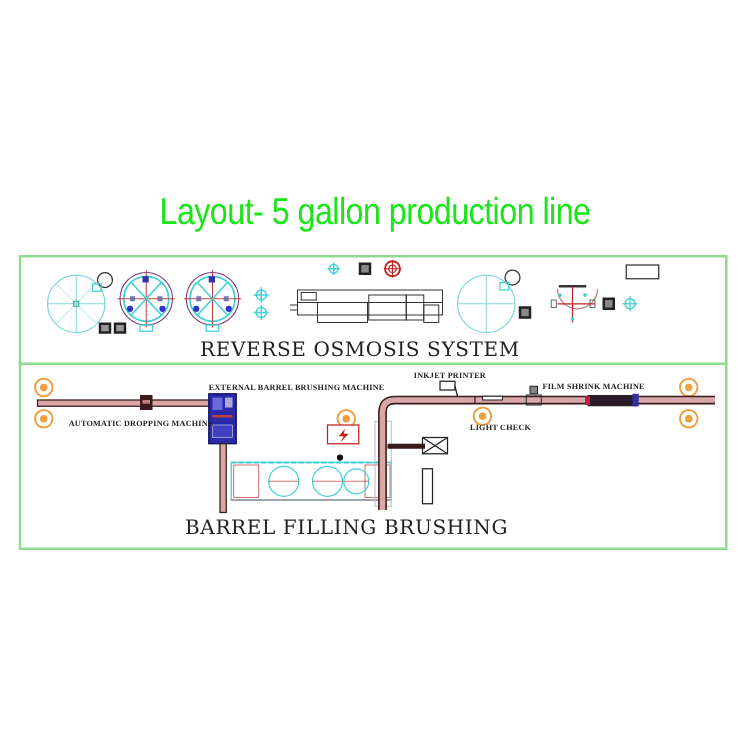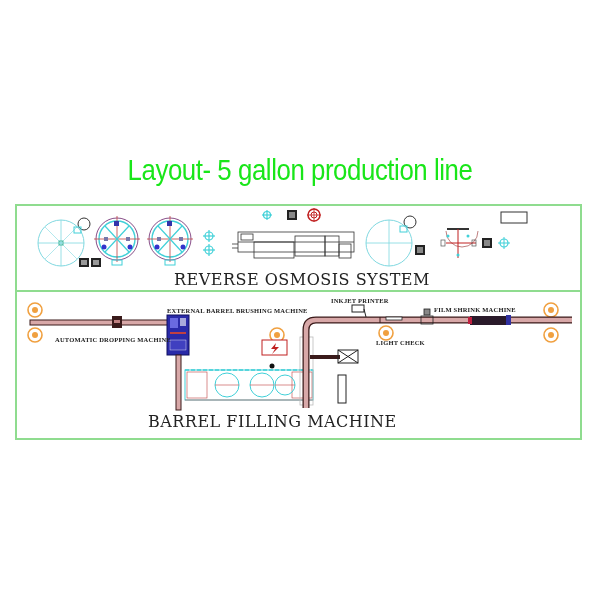--- a/index.html
+++ b/index.html
@@ -8,21 +8,21 @@
     position:absolute; left:0; top:153px; width:600px; text-align:center;
     font-family:"Liberation Sans", sans-serif; font-size:30px; color:#19e619;
     letter-spacing:-0.5px; transform:scaleX(0.86); transform-origin:center;
   }
   .frame { position:absolute; left:15px; top:204px; width:567px; height:236px; border:2px solid #8fdc8f; box-sizing:border-box; }
   .divider { position:absolute; left:15px; top:290px; width:567px; height:2px; background:#8fdc8f; }
   .section-label {
     position:absolute; font-family:"DejaVu Serif", serif; color:#222; letter-spacing:0.5px;
     font-variant: small-caps;
   }
-  .ro-label { left:160px; top:270px; font-size:16px;margin-left:14px; }
+  .ro-label { left:160px; top:270px; font-size:16px; }
   .fill-label { left:148px; top:412px; font-size:16px; }
   .small-label {
     position:absolute; font-family:"Liberation Serif", serif; font-weight:bold; font-size:6.5px; color:#222; white-space:nowrap; letter-spacing:0.2px;
   }
   svg.diagram { position:absolute; left:0; top:0; }
 </style>
 </head>
 <body>
 
 <div class="title">Layout- 5 gallon production line</div>
@@ -222,19 +222,19 @@
     <rect x="424" y="309" width="6" height="6" fill="#888" stroke="#222" stroke-width="0.8"></rect>
     <rect x="421" y="316" width="12" height="8" fill="none" stroke="#222" stroke-width="0.8"></rect>
     <rect x="470" y="316" width="40" height="9" fill="#2a1a2a"></rect>
     <rect x="468" y="317" width="4" height="7" fill="#c02040"></rect>
     <rect x="506" y="315" width="5" height="10" fill="#3030a0"></rect>
   </g>
 
 </svg>
 
 <div class="section-label ro-label">REVERSE OSMOSIS SYSTEM</div>
-<div class="section-label fill-label">BARREL FILLING MACHINE</div>
+<div class="section-label fill-label">BARREL FILLING BRUSHING</div>
 
 <div class="small-label" style="left:55px; top:336px;">AUTOMATIC DROPPING MACHINE</div>
 <div class="small-label" style="left:167px; top:307px;">EXTERNAL BARREL BRUSHING MACHINE</div>
 <div class="small-label" style="left:331px; top:297px;">INKJET PRINTER</div>
 <div class="small-label" style="left:376px; top:339px;">LIGHT CHECK</div>
 <div class="small-label" style="left:434px; top:306px;">FILM SHRINK MACHINE</div>
 
 </body></html>

